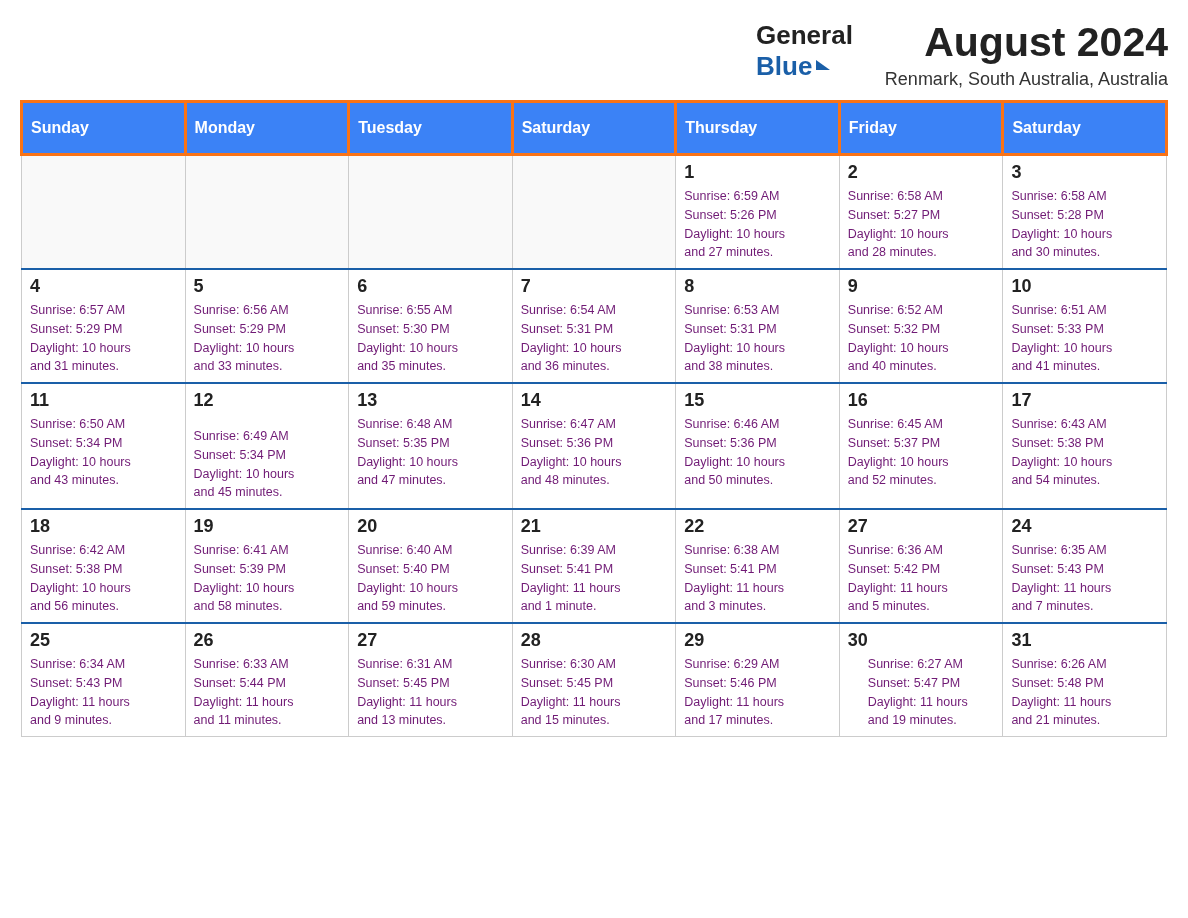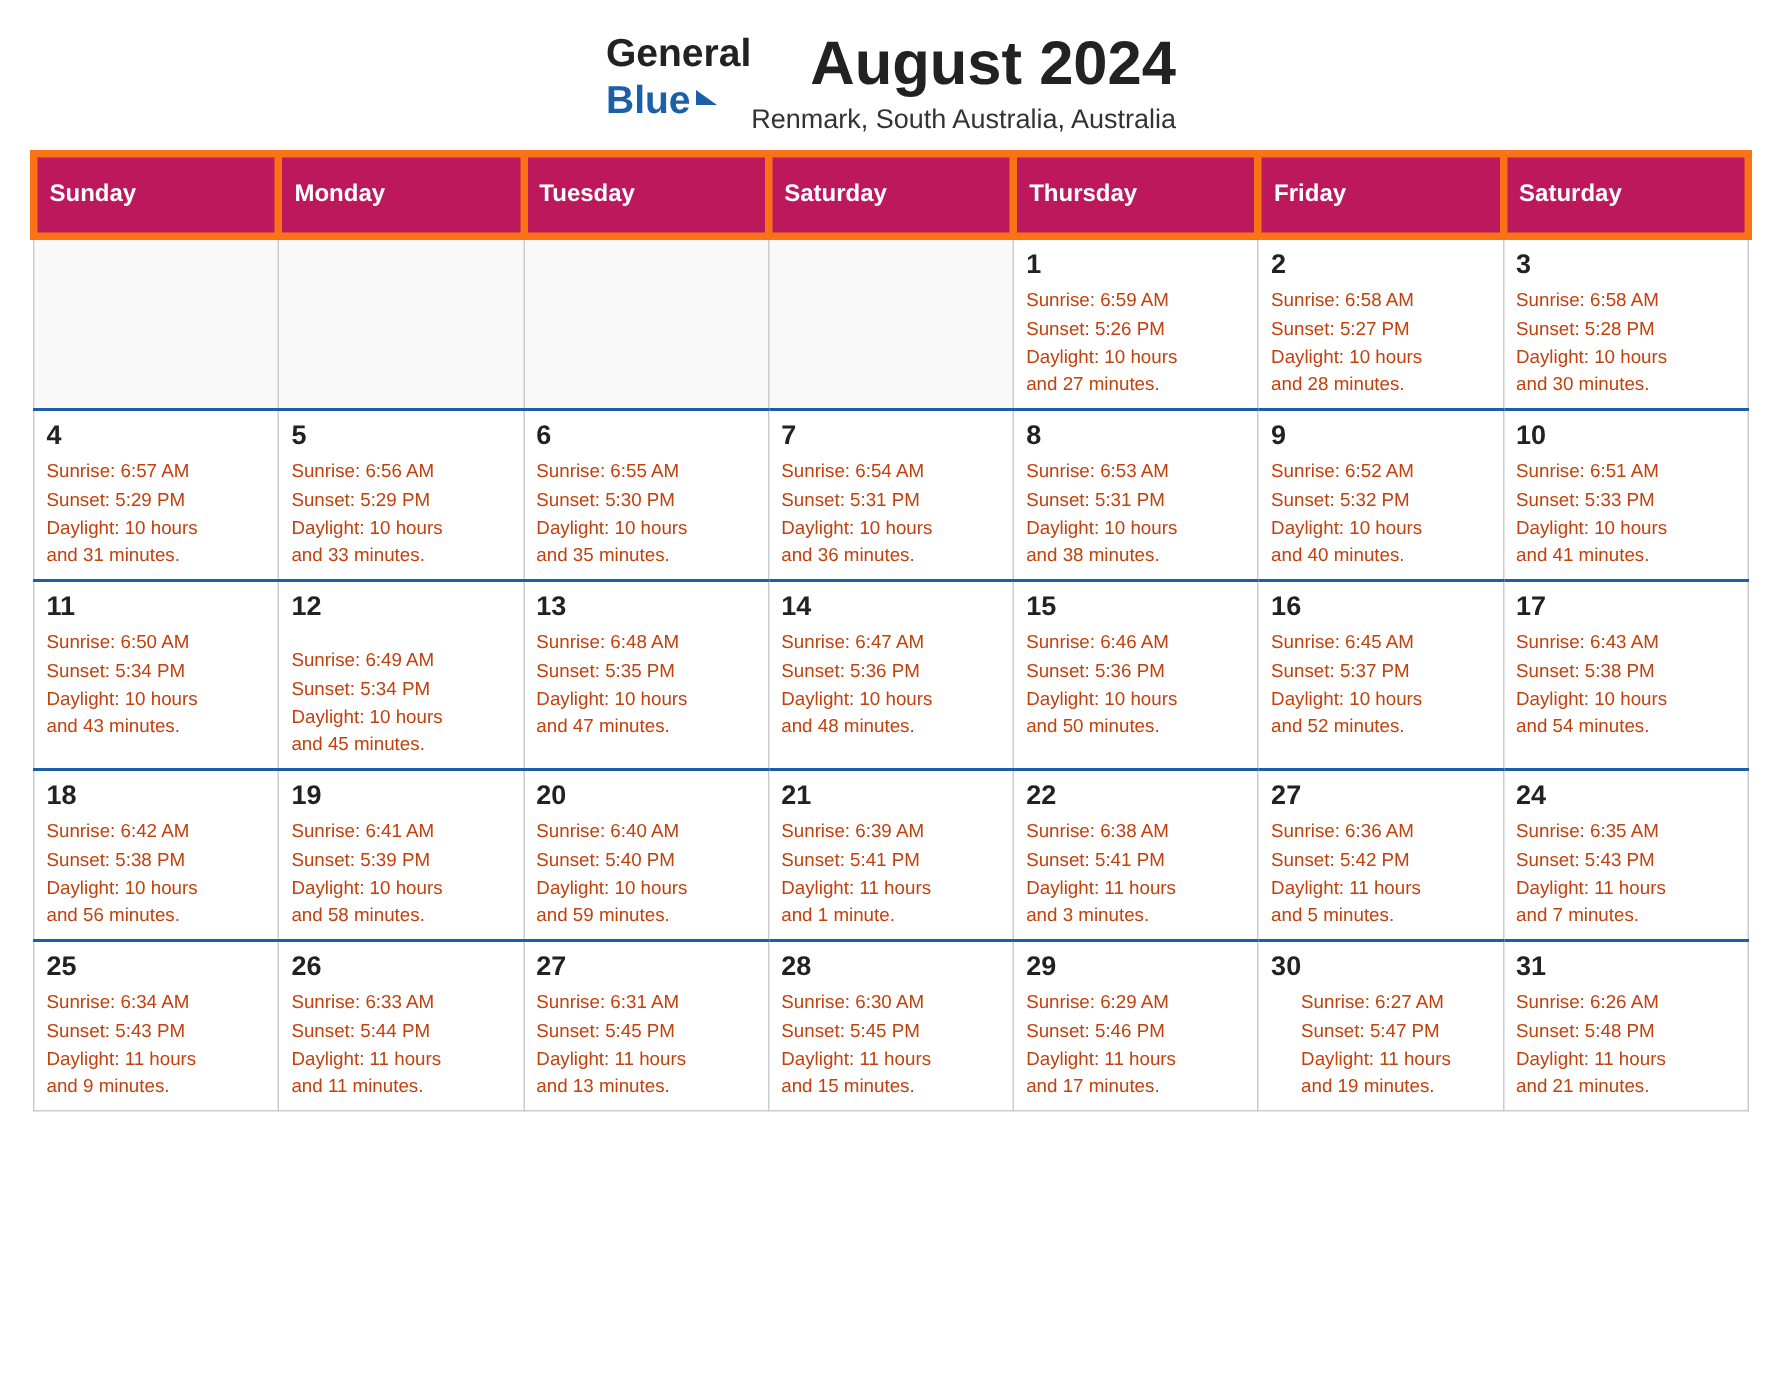--- a/index.html
+++ b/index.html
@@ -5,23 +5,24 @@
     * { box-sizing: border-box; margin: 0; padding: 0; }
     body {
       font-family: Arial, sans-serif;
       background: #fff;
       padding: 20px;
       width: 1188px;
       min-height: 918px;
     }
     .header {
       display: flex;
-      justify-content: center;
+      justify-content: flex-end;
       align-items: flex-start;
       margin-bottom: 10px;
+      gap: 32px;
     }
     .logo {
       display: flex;
       flex-direction: column;
       align-items: flex-start;
     }
     .title-block {
       text-align: right;
     }
     .month-title {
@@ -34,27 +35,27 @@
       font-size: 18px;
       color: #333;
       margin-top: 4px;
     }
     .calendar {
       width: 100%;
       border-collapse: collapse;
       margin-top: 10px;
     }
     .calendar th {
-      background-color: #be185d;
+      background-color: #3b82f6;
       color: #fff;
       padding: 16px 8px;
       font-size: 16px;
       font-weight: bold;
       text-align: left;
-      border: 5px solid #f97316;
+      border: 3px solid #f97316;
     }
     .calendar td {
       vertical-align: top;
       border: 1px solid #ccc;
       padding: 6px 8px;
       width: 14.28%;
       min-height: 110px;
       font-size: 13px;
       color: #222;
     }
@@ -66,21 +67,21 @@
     }
     .day-number {
       font-size: 18px;
       font-weight: bold;
       color: #222;
       display: block;
       margin-bottom: 4px;
     }
     .day-info {
       font-size: 12.5px;
-      color: #c2410c;
+      color: #701a75;
       line-height: 1.5;
     }
     .empty-cell {
       background: #f9f9f9;
     }
     .logo-text-block {
       display: flex;
       flex-direction: column;
     }
     .logo-line1 {

